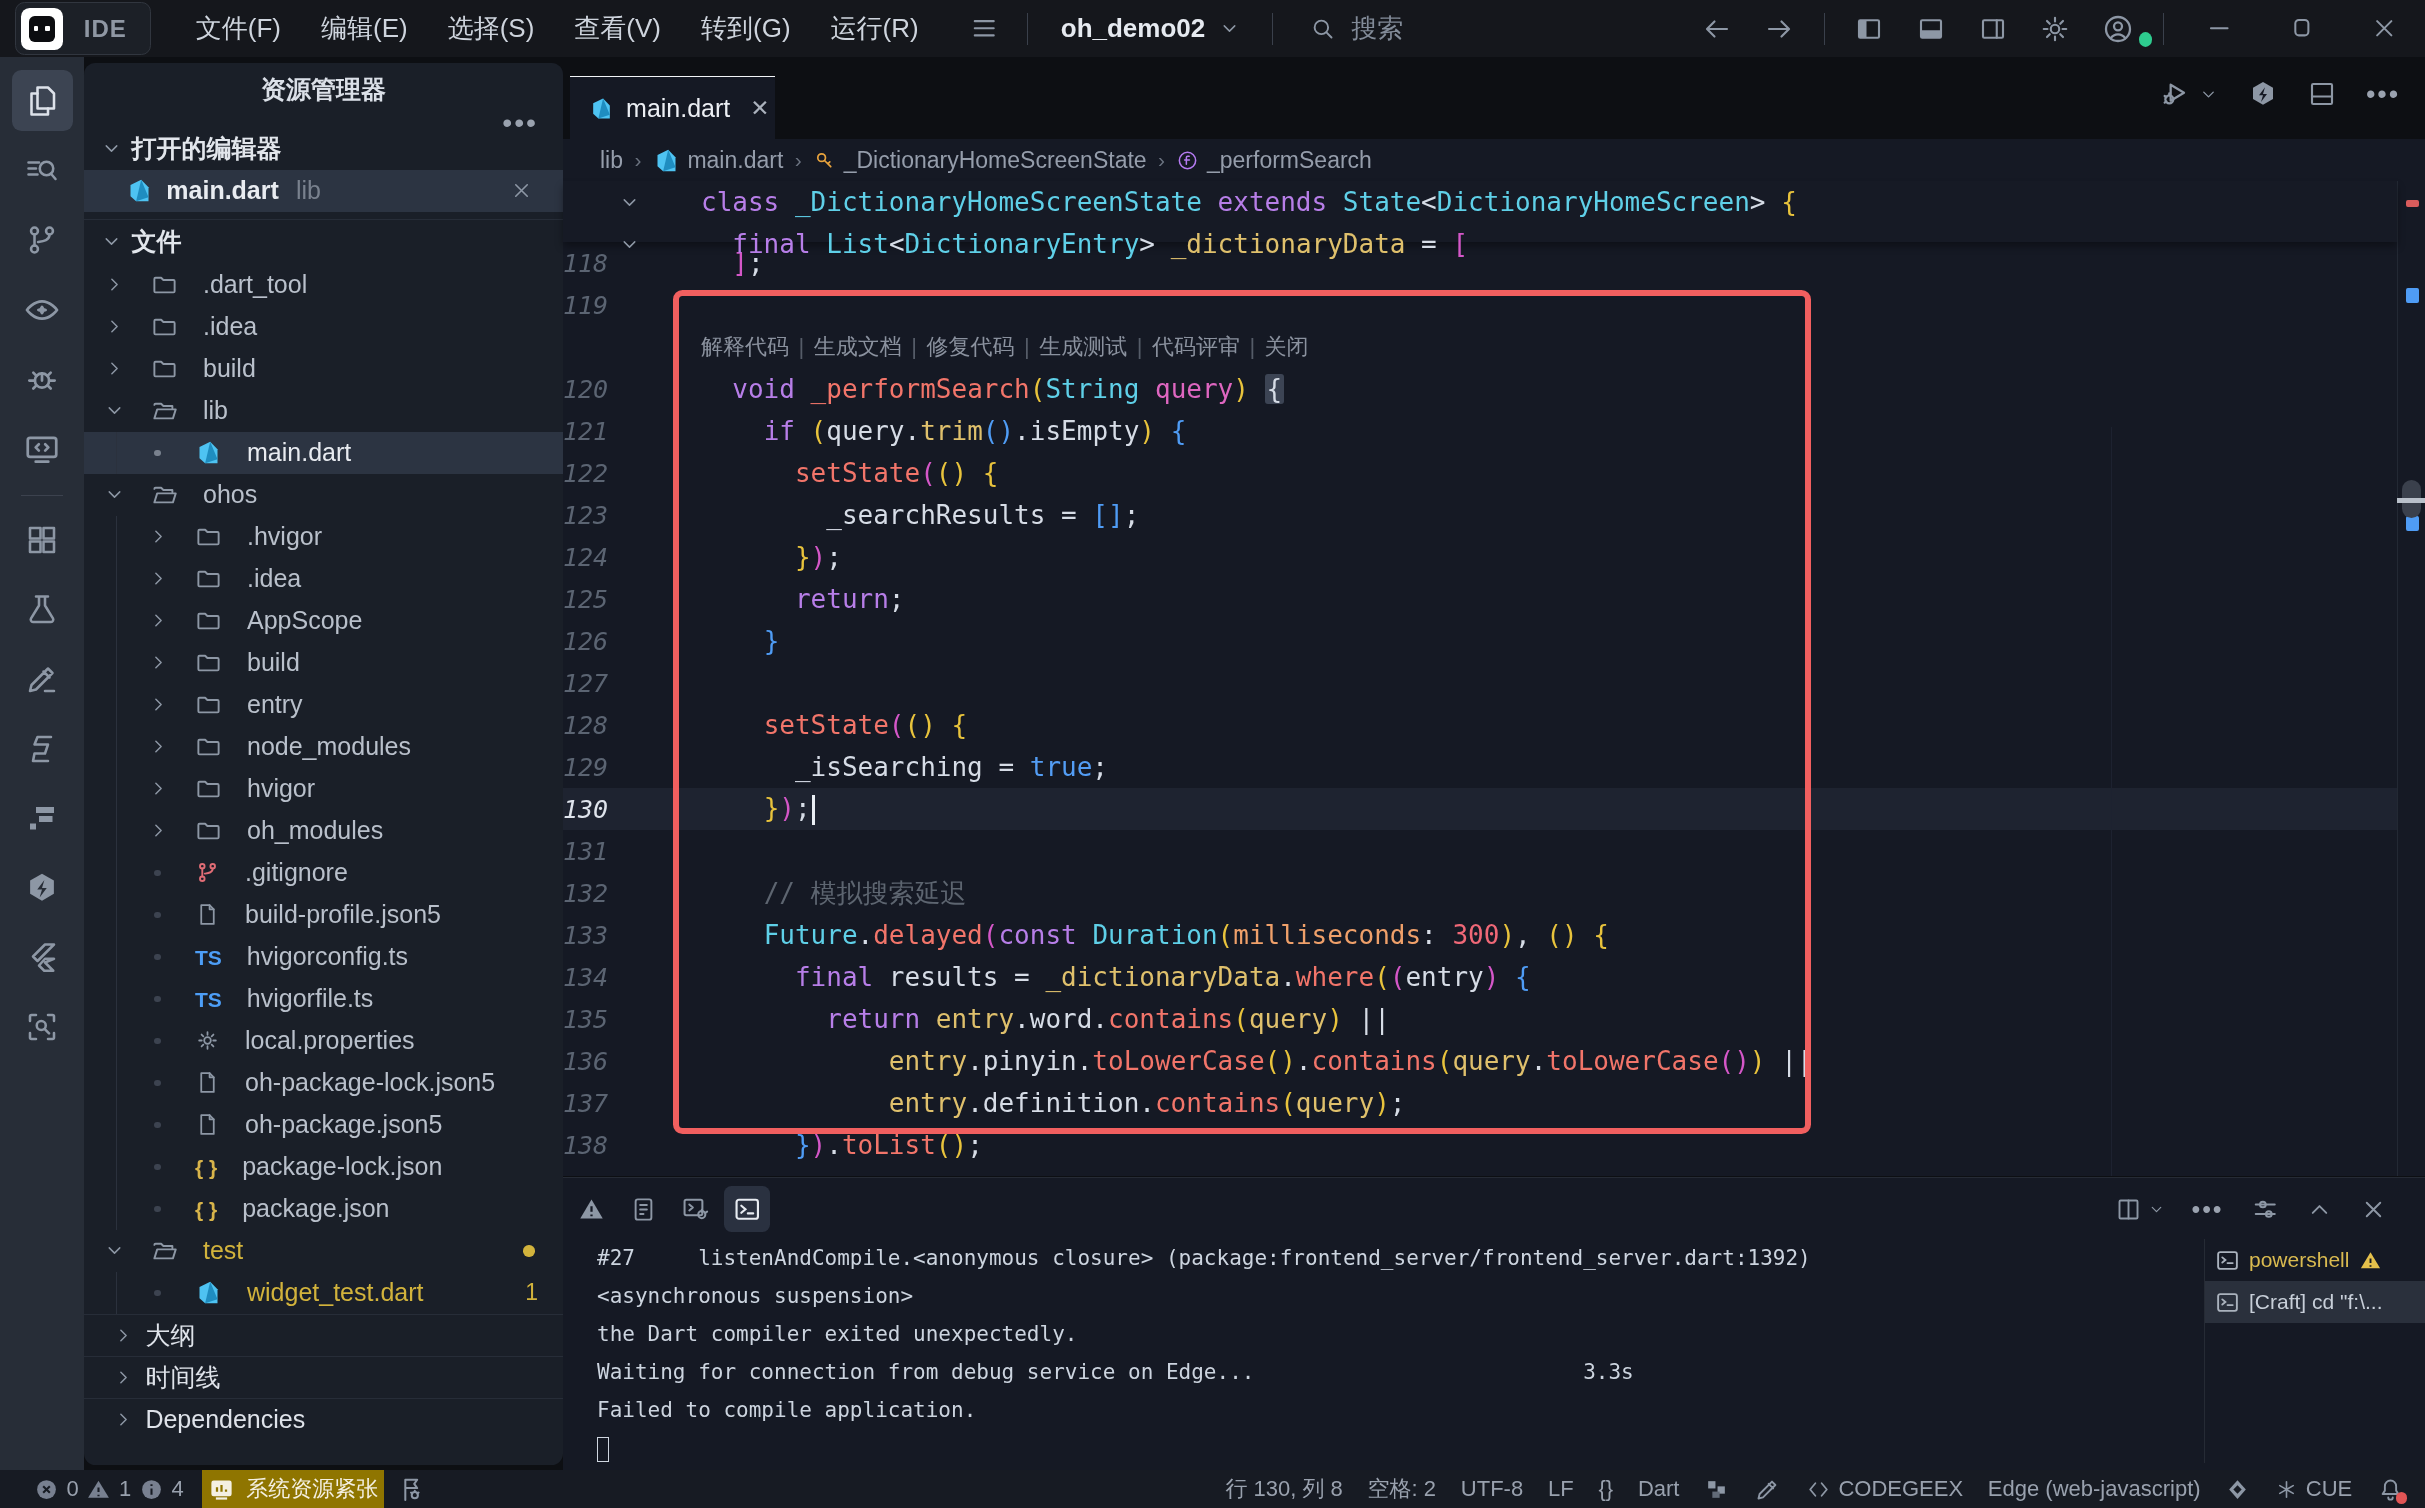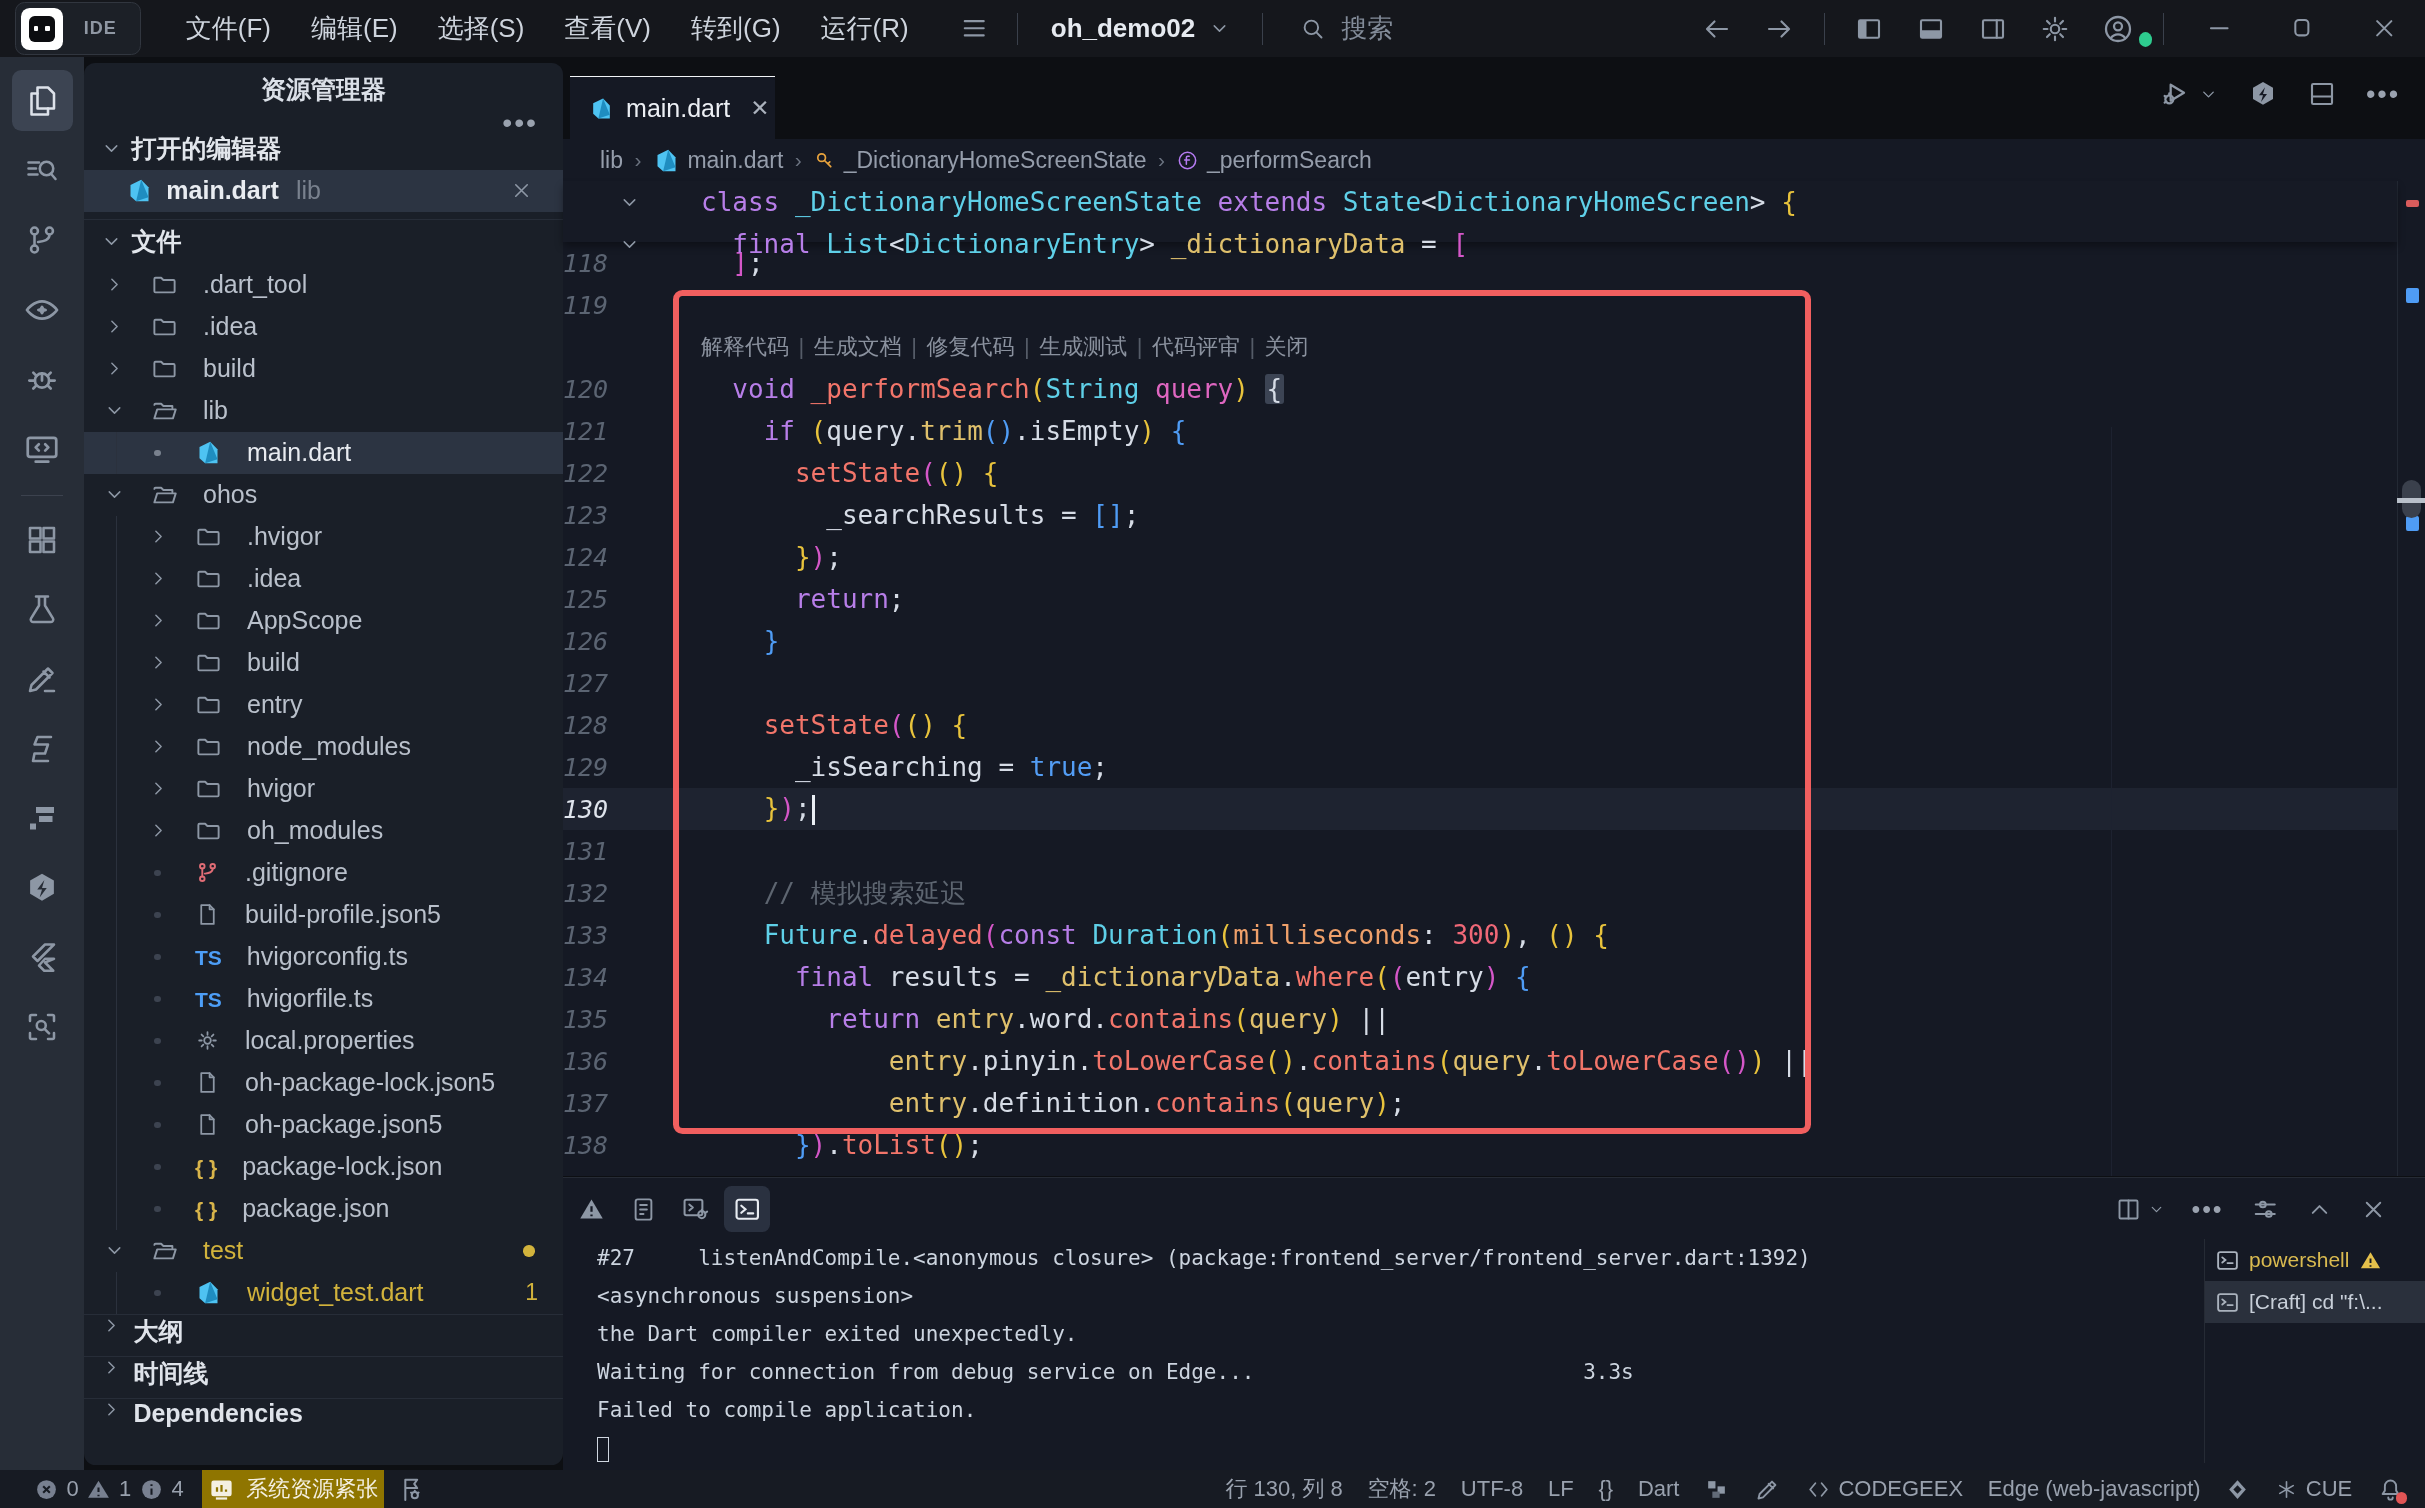--- a/index.html
+++ b/index.html
@@ -11,21 +11,21 @@
 
   
   #titlebar { position:absolute; left:0; top:0; width:2425px; height:57px; background:#15171c;
               display:flex; align-items:center; }
   .logochip { display:flex; align-items:center; gap:21px; margin-left:15px; padding:4.8px 23px 4.8px 4.8px;
               border:1px solid #31363f; border-radius:9.5px; background:#1c2027; }
   .logosq { width:42px; height:42px; background:#fff; border-radius:8.6px; display:flex; align-items:center; justify-content:center; }
   .logoin { width:26px; height:26px; background:#0c0d10; border-radius:5.7px; position:relative; }
   .logoin::before { content:""; position:absolute; left:4.8px; top:10.5px; width:4.8px; height:4.8px; background:#fff; border-radius:1px; }
   .logoin::after { content:""; position:absolute; right:4.8px; top:10.5px; width:4.8px; height:4.8px; background:#fff; border-radius:1px; }
-  .idetxt { font-size:18px; color:#8f97a3; font-weight:bold; letter-spacing:1px; }
+  .idetxt { font-size:24px; color:#8f97a3; font-weight:bold; letter-spacing:1px; }
   #menus { display:flex; margin-left:25px; }
   .menu { font-size:26px; color:#ced4dd; padding:0 20px; cursor:default; }
   .tbsep { width:1px; height:32px; background:#3a404b; margin:0 13.3px; }
   .hamb { margin-left:15px; }
   .proj { display:flex; align-items:center; gap:13.3px; margin:8px 19px; font-size:26px; font-weight:bold; color:#e6eaf0; }
   .tbsearch { display:flex; align-items:center; gap:15px; margin-left:23px; color:#828b98; font-size:26px; }
   .tb-right { margin-left:auto; display:flex; align-items:center; gap:0; }
   .tbbtn { padding:0 16px; display:flex; align-items:center; }
   .avatarwrap { position:relative; }
   .avdot { position:absolute; right:-1.9px; bottom:-2.9px; width:13.3px; height:15px; background:#2ecc8f; border-radius:50%; }
@@ -59,21 +59,21 @@
   .d1 { padding-left:19px; }
   .d2 { padding-left:63px; }
   .vguide { position:absolute; left:32px; top:0; bottom:0; width:1px; background:#2b313d; }
   .fdot { width:6.7px; height:6.7px; border-radius:50%; background:#3c4350; margin-right:1.9px; flex:0 0 auto; }
   .fdot.hot { background:#79818e; }
   .chev-sp { width:23px; flex:0 0 auto; display:flex; justify-content:center; }
   .badge1 { margin-left:auto; margin-right:25px; color:#d2b33c; font-size:23px; }
   .rightdot { margin-left:auto; margin-right:28.5px; width:11.4px; height:11.4px; border-radius:50%; background:#d2b33c; }
   .fts { color:#4d9ef7; font-weight:bold; font-size:21px; }
   .fbr { color:#d8b44a; font-weight:bold; font-size:21px; }
-  .bot-sec { height:42px; display:flex; gap:11.4px; padding-left:17px; font-weight:bold; color:#dfe3ea; border-top:1px solid #272d38; }
+  .bot-sec { height:42px; display:flex; align-items:center; gap:11.4px; padding-left:29px; font-weight:normal; color:#dfe3ea; border-top:1px solid #272d38; }
 
   
   #editor { position:absolute; left:563px; top:57px; width:1862px; height:1119px; background:#151924; }
   #tabbar { position:absolute; left:0; top:0; right:0; height:82px; background:#0d0f13; }
   .tab { position:absolute; left:6.7px; top:19px; width:205px; height:63px; background:#151924; border-top:1.9px solid #f2f4f7;
          display:flex; align-items:center; gap:12.4px; padding-left:19px; font-size:25px; color:#eceff4; }
   .tabx { margin-left:7.6px; color:#aab1bc; font-size:23px; }
   .ed-actions { position:absolute; right:25px; top:21px; display:flex; align-items:center; gap:28.5px; }
   #breadcrumb { position:absolute; left:0; top:82px; right:0; height:42px; display:flex; align-items:center;
                 gap:11.4px; padding-left:37px; font-size:23px; color:#959dab; background:#151924; }

